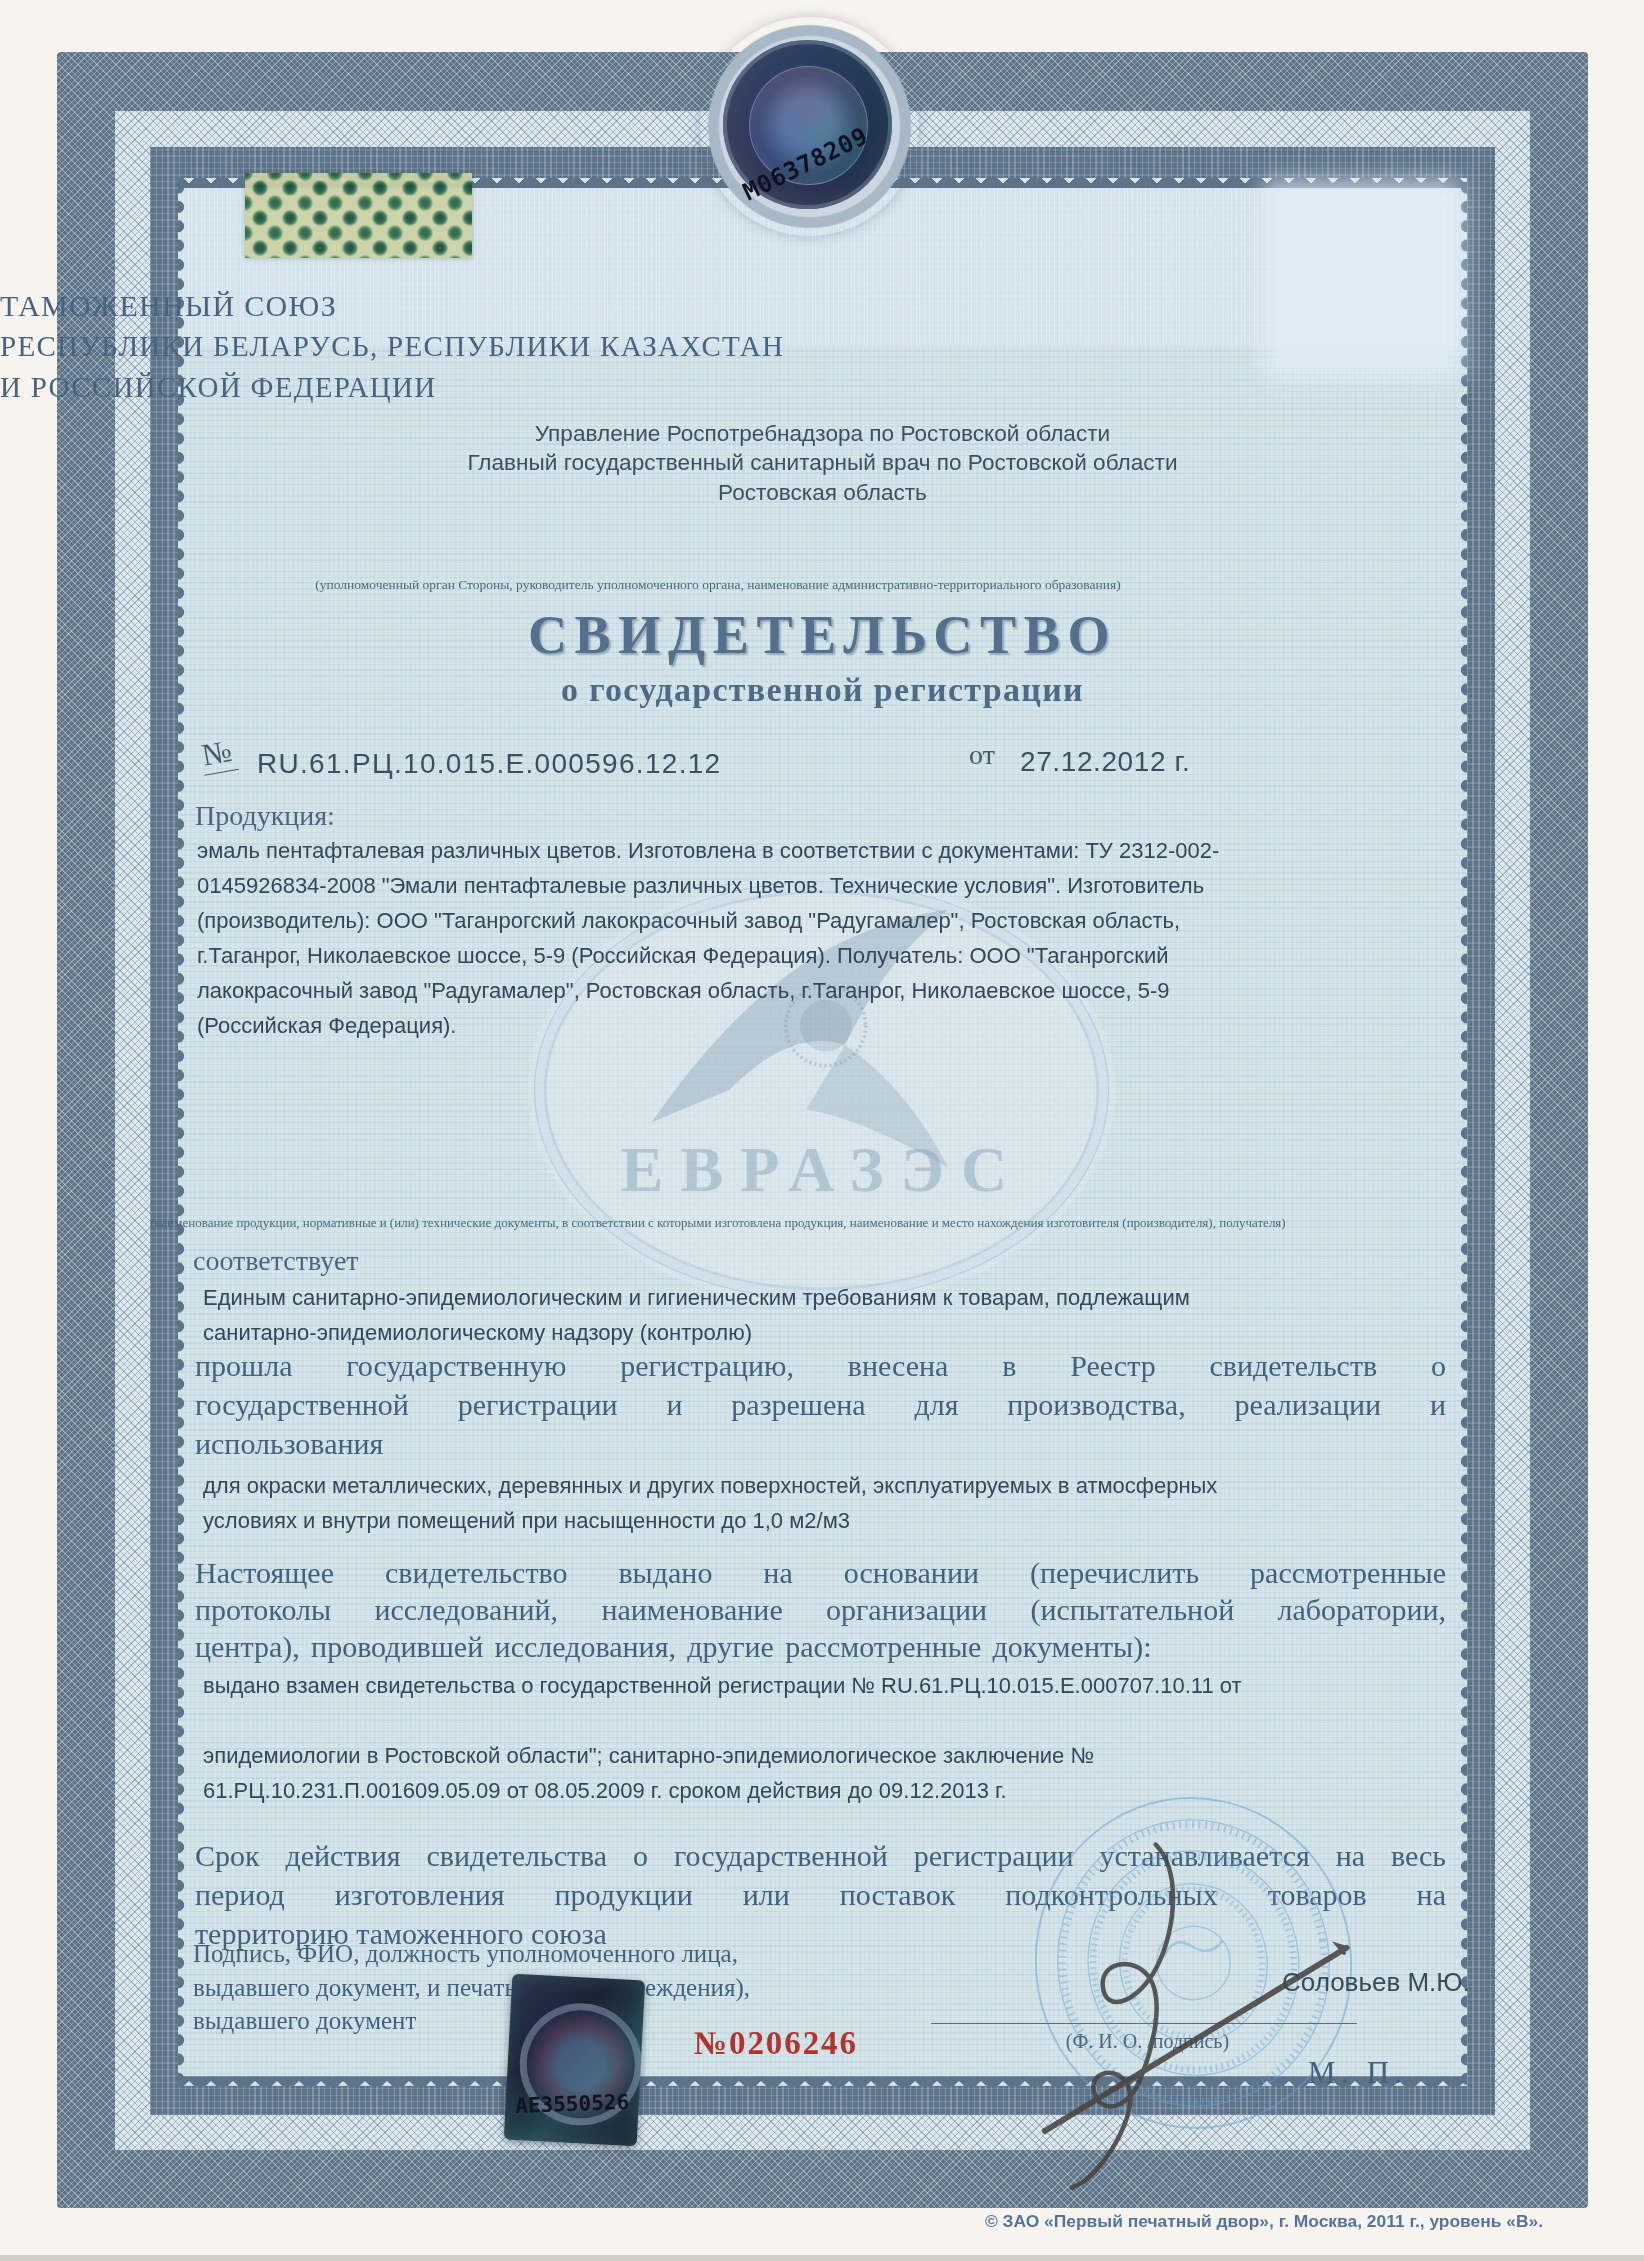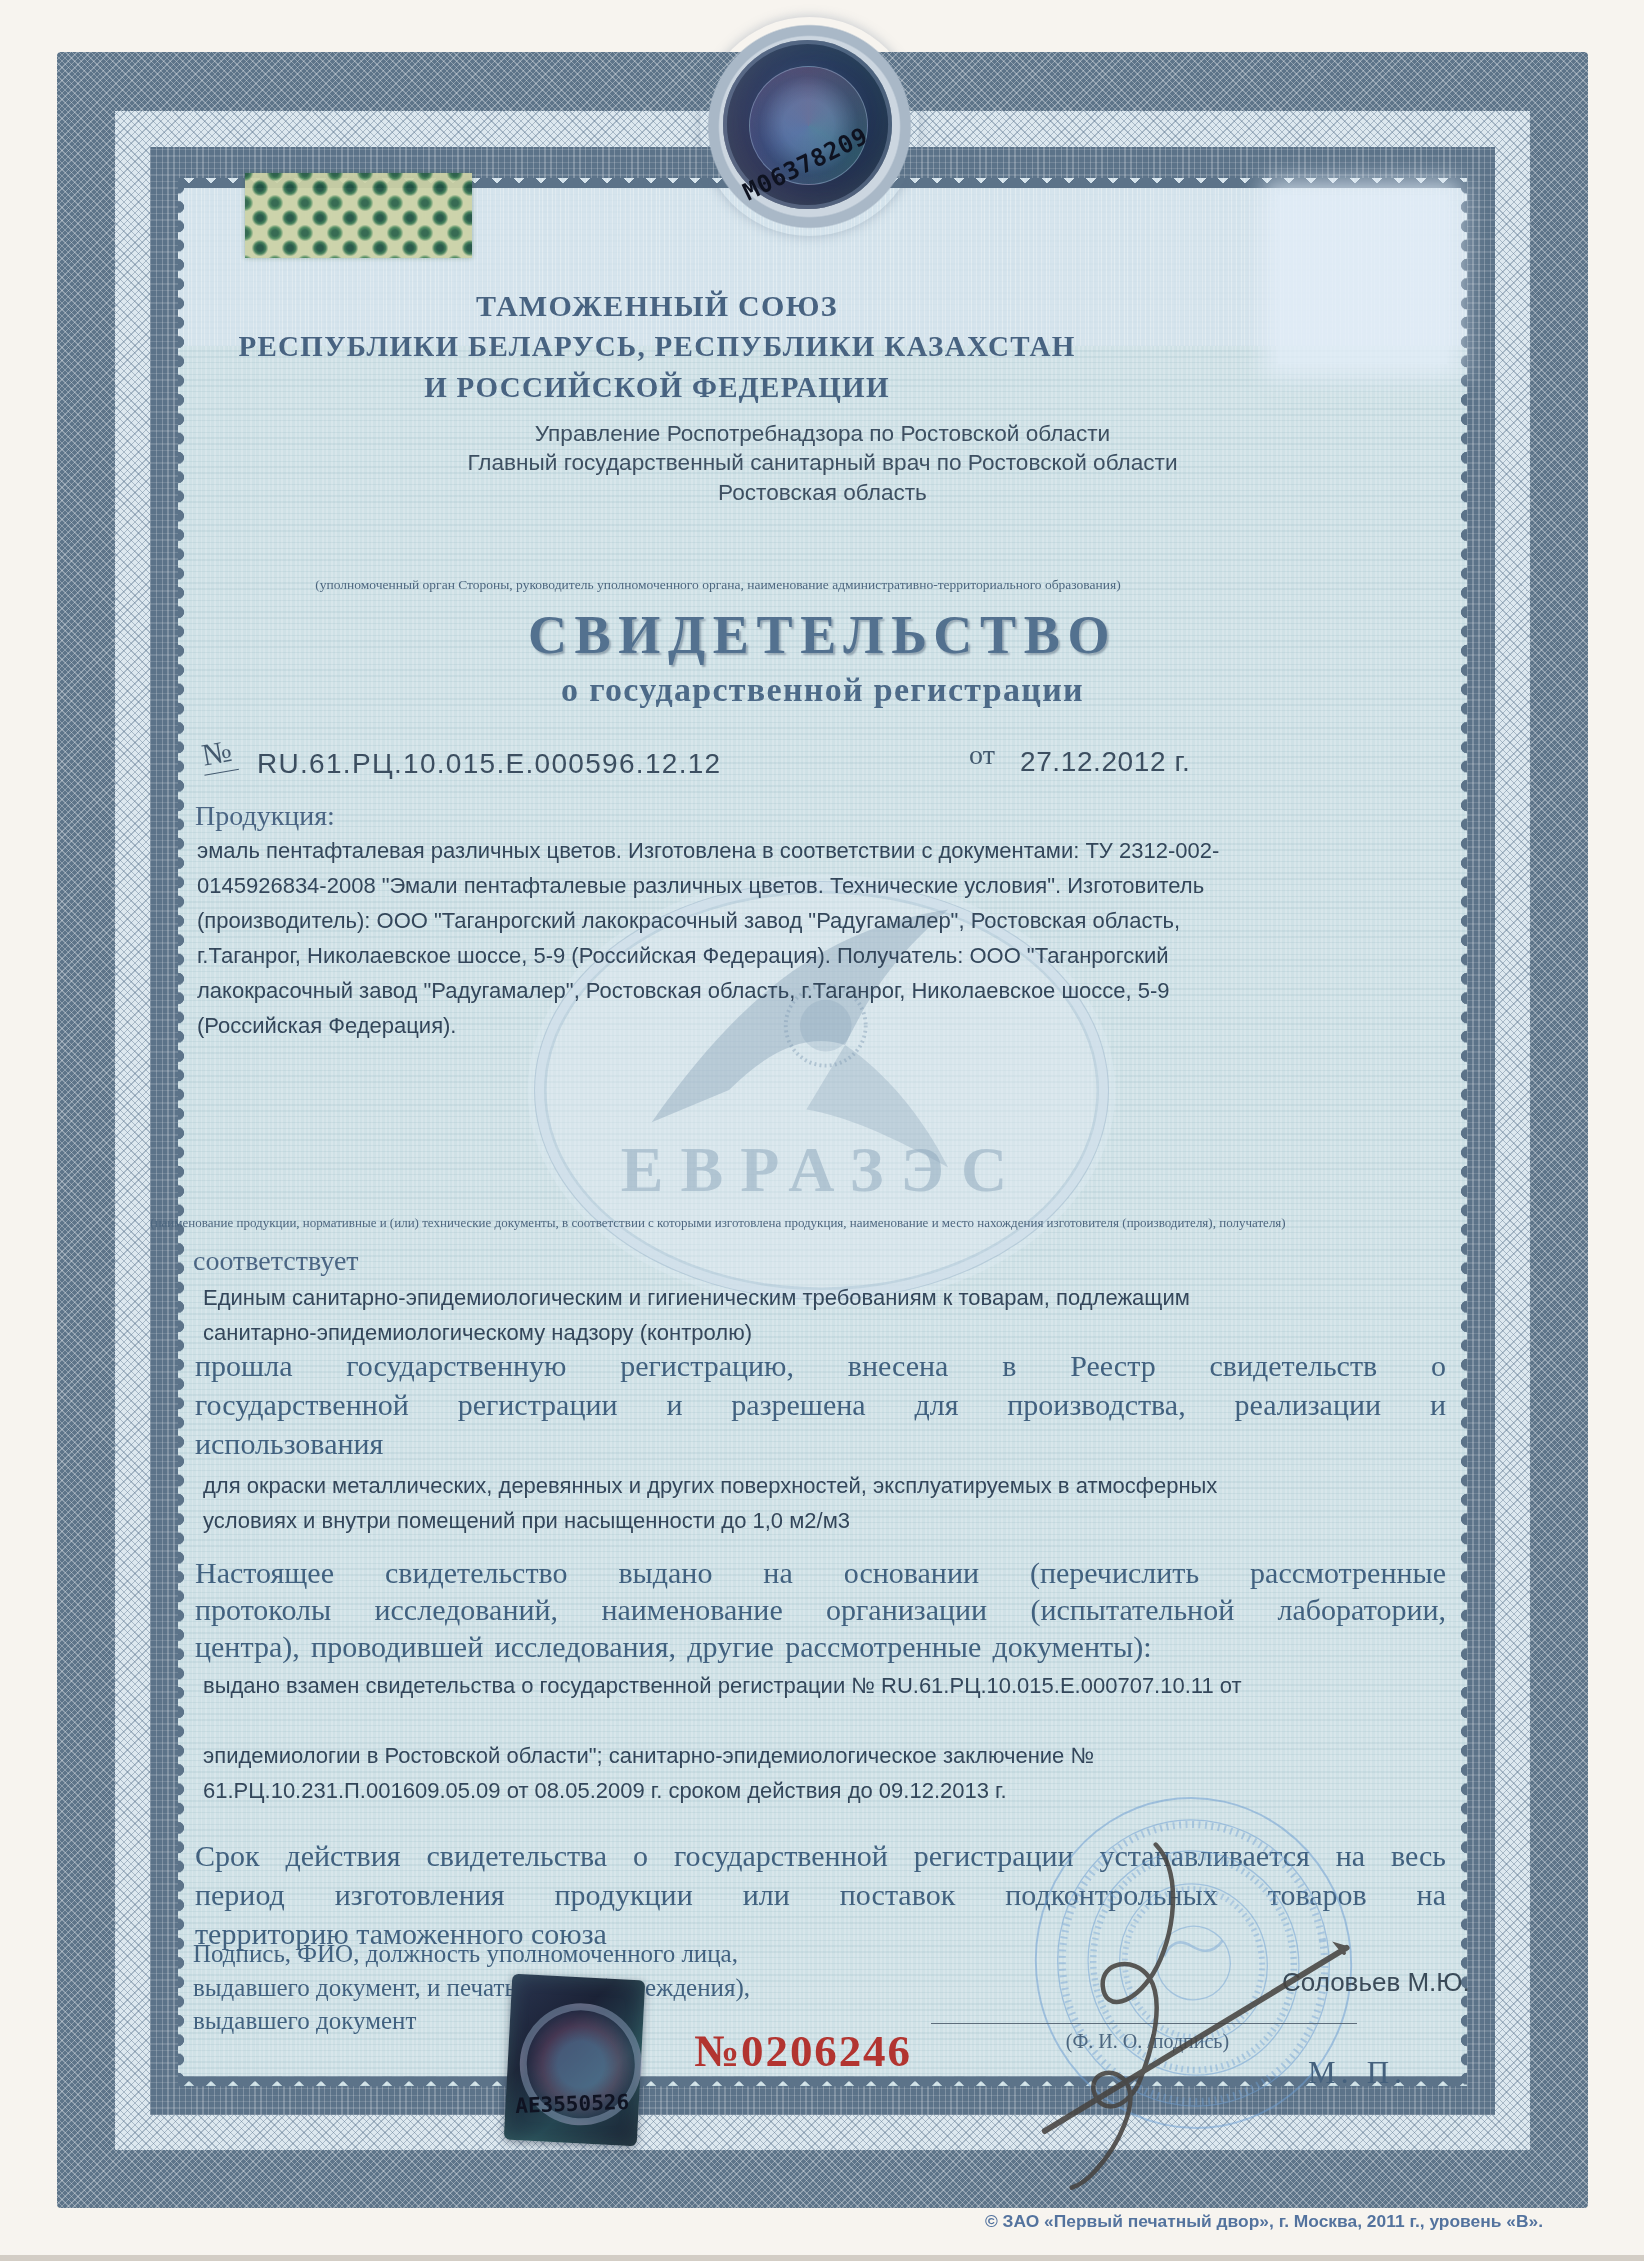--- a/index.html
+++ b/index.html
@@ -59,31 +59,31 @@
 
   
   .wm-ellipse{left:534px;top:881px;width:573px;height:417px;border-radius:50%;
     border:1.9px solid rgba(150,178,200,.5);
     box-shadow:inset 0 0 0 9px rgba(222,234,242,.55), inset 0 0 0 11.6px rgba(150,178,200,.35), 0 0 0 6.4px rgba(222,234,242,.4);
     background:rgba(226,236,243,.42);}
   .wm-text{left:0;width:1645px;top:1133px;text-align:center;font-weight:bold;font-size:64px;
     letter-spacing:17px;color:rgba(143,169,190,.55);}
 
   
-  .union{left:0;width:1314px;text-align:center;font-weight:bold;color:#486381;letter-spacing:1.3px;}
+  .union{left:0;width:1314px;font-weight:normal;color:#486381;letter-spacing:1.3px;}
   .auth{left:0;width:1645px;text-align:center;color:#3d4f61;}
   .smallcap{left:0;width:1436px;text-align:center;color:#4c667f;white-space:nowrap;}
   .doc-title{left:0;width:1645px;text-align:center;font-weight:bold;font-size:54px;letter-spacing:7.7px;
     color:#53718f;text-shadow:1.9px 1.9px 1.9px rgba(38,58,84,.35);}
   .doc-subtitle{left:0;width:1645px;text-align:center;font-weight:bold;font-size:34px;color:#4d6a88;letter-spacing:1.3px;}
   .body-sans{color:#33465a;font-size:22px;white-space:nowrap;}
   .body-serif{color:#41617f;font-size:30px;width:1251px;left:195px;white-space:nowrap;}
   .jline{white-space:normal;text-align:justify;text-align-last:justify;}
   .label-serif{color:#4a6583;font-size:28px;}
-  .red-number{color:#b23430;font-weight:bold;font-size:45px;letter-spacing:1.9px;}
+  .red-number{color:#b23430;font-weight:bold;font-size:33px;letter-spacing:1.9px;}
   .footer{left:0;right:102px;top:2211px;text-align:right;font-weight:bold;font-size:17.4px;color:#54739e;}
 
   .holo2{left:508px;top:1977px;width:133px;height:166px;border-radius:6.4px;transform:rotate(3deg);
     background:linear-gradient(135deg,#2a3550 0%, #1b2236 35%, #254652 65%, #1a2132 100%);
     box-shadow:0 2.6px 9px rgba(20,30,50,.45), inset 0 0 19.3px rgba(120,220,190,.18);}
   .holo2-ring{left:11.6px;top:26px;width:108px;height:108px;border-radius:50%;
     border:7.7px solid rgba(175,195,220,.38);
     background:radial-gradient(circle, rgba(130,160,210,.4) 0 30%, rgba(200,120,170,.25) 50%, rgba(30,50,80,.3) 75%);}
   .holo2-serial{left:0;width:133px;top:115px;text-align:center;transform:rotate(-5deg);
     font-family:"DejaVu Sans Mono", monospace;font-size:21px;font-weight:bold;color:#0f1322;}

